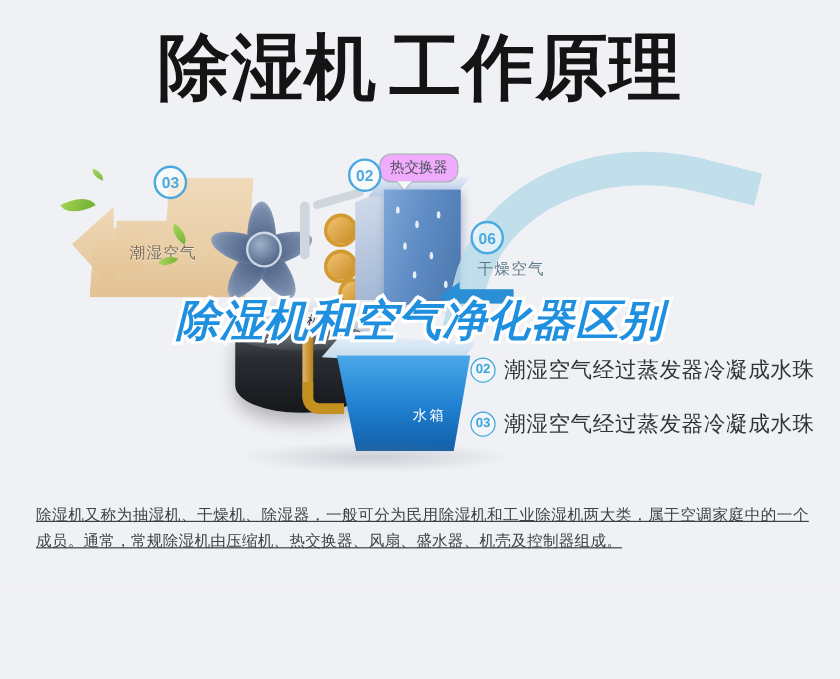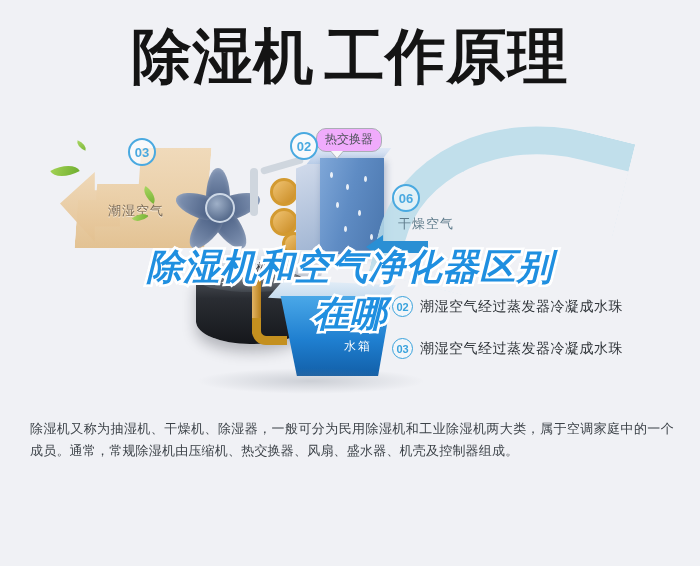--- a/index.html
+++ b/index.html
@@ -231,28 +231,28 @@
   .legend{position:absolute;left:392px;top:296px;width:300px;}
   .legend-row{display:flex;align-items:center;margin-bottom:21px;}
   .legend-num{
     width:19px;height:19px;border-radius:50%;
     border:1.5px solid #3aa3dd;color:#3aa3dd;
     font-size:11px;font-weight:bold;
     display:flex;align-items:center;justify-content:center;
     flex:0 0 auto;margin-right:7px;
     background:#f3f6f9;
   }
-  .legend-text{font-size:14px;color:#2f3439;letter-spacing:.5px;}
+  .legend-text{font-size:18px;color:#2f3439;letter-spacing:.5px;}
 
   
   .copy{position:absolute;left:30px;top:418px;width:644px;}
   .copy p{
     margin:0 0 18px 0;
     font-size:13px;line-height:22px;color:#3c4248;
-    letter-spacing:.2px;text-align:justify;
+    letter-spacing:.2px;text-align:justify;text-decoration:underline;
   }
   .copy p:last-child{margin-bottom:0;}
 </style>
 </head>
 <body>
 
 <div class="page">
 
   <div class="title">
     <span>除湿机</span><span class="t2">工作原理</span>
@@ -316,21 +316,20 @@
 
     <div class="tank-lid"></div>
     <div class="tank"></div>
     <div class="tank-label">水箱</div>
 
     <div class="ground-shadow"></div>
   </div>
 
   <div class="overlay">
     <span class="ol">除湿机和空气净化器区别</span>
-    <span class="ol">在哪</span>
   </div>
 
   <div class="legend">
     <div class="legend-row">
       <div class="legend-num">02</div>
       <div class="legend-text">潮湿空气经过蒸发器冷凝成水珠</div>
     </div>
     <div class="legend-row">
       <div class="legend-num">03</div>
       <div class="legend-text">潮湿空气经过蒸发器冷凝成水珠</div>

